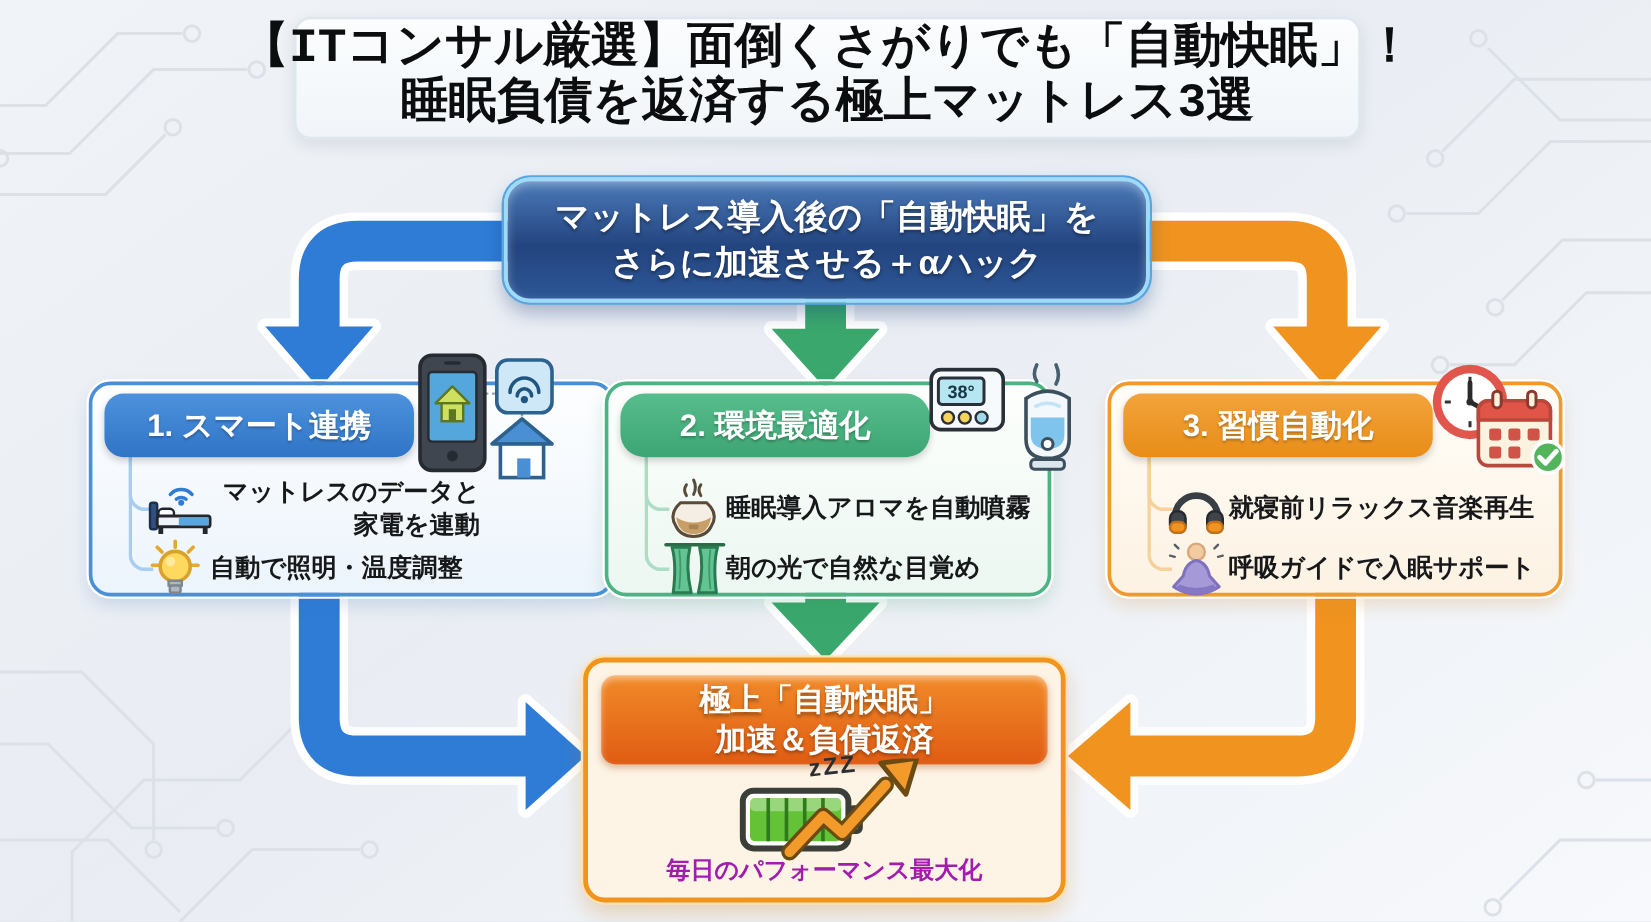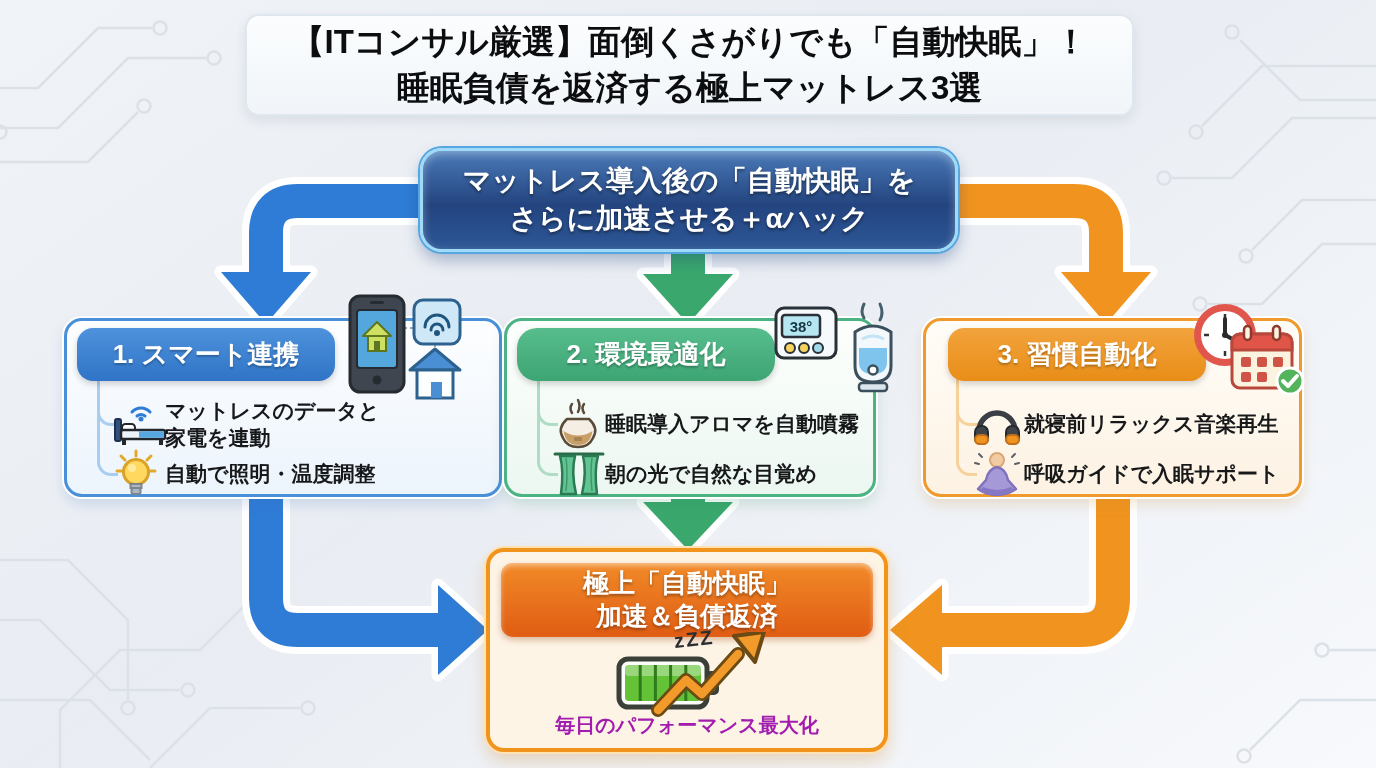--- a/index.html
+++ b/index.html
@@ -8,49 +8,49 @@
     background:linear-gradient(145deg,#f0f3f7 0%,#e9edf3 45%,#f7f9fc 100%);}
   svg{display:block;}
   .layer{position:absolute;left:0;top:0;pointer-events:none;}
 
   
   .title-banner{position:absolute;left:245px;top:14px;width:885px;height:98px;
     background:linear-gradient(180deg,#fbfdfe,#f1f5f9);
     border:2px solid #dfe7ee;border-radius:14px;
     box-shadow:0 5px 12px rgba(40,60,90,.10);
     display:flex;flex-direction:column;justify-content:center;align-items:center;}
-  .title-banner div{font-size:33px;font-weight:bold;color:#0c0d0f;line-height:46px;white-space:nowrap;}
+  .title-banner div{font-size:40px;font-weight:bold;color:#0c0d0f;line-height:46px;white-space:nowrap;font-family:Liberation Mono, monospace;}
 
   
   .hub{position:absolute;left:420px;top:148px;width:538px;height:104px;
     background:linear-gradient(180deg,#4a7ab8 0%,#23447f 55%,#2d5796 100%);
     border:3px solid #9fdbf8;border-radius:22px;box-sizing:border-box;
     box-shadow:0 0 0 2px #57a6e0,0 8px 16px rgba(25,60,120,.35),inset 0 3px 8px rgba(255,255,255,.35);
     display:flex;flex-direction:column;justify-content:center;align-items:center;}
   .hub div{font-size:28px;font-weight:bold;color:#fff;line-height:38px;
     text-shadow:0 2px 3px rgba(0,0,0,.45);white-space:nowrap;}
 
   
   .step{position:absolute;top:318px;height:179px;border-radius:18px;box-sizing:border-box;}
-  .step.b1{left:64px;width:438px;border:3px solid #4a90d9;
+  .step.b1{left:74px;width:438px;border:3px solid #4a90d9;
     background:linear-gradient(180deg,#fdfeff,#ecf4fc);
-    box-shadow:0 0 0 2px #fff,0 7px 14px rgba(60,110,180,.20);}
+    box-shadow:0 0 0 2px #fff,0 7px 14px rgba(60,110,180,.20);text-align:right;}
   .step.b2{left:504px;width:372px;border:3px solid #4cb383;
     background:linear-gradient(180deg,#fdfffd,#ecf7f1);
     box-shadow:0 0 0 2px #fff,0 7px 14px rgba(50,140,95,.20);}
   .step.b3{left:923px;width:379px;border:3px solid #f09a2e;
     background:linear-gradient(180deg,#fffdf8,#fdf2e3);
     box-shadow:0 0 0 2px #fff,0 7px 14px rgba(200,130,40,.22);}
   .pill{position:absolute;left:10px;top:7px;width:258px;height:53px;border-radius:16px;
     display:flex;align-items:center;justify-content:center;
     font-size:26px;font-weight:bold;color:#fff;text-shadow:0 2px 2px rgba(0,0,0,.25);
     box-shadow:0 3px 6px rgba(0,0,0,.18);}
   .b1 .pill{background:linear-gradient(180deg,#4e92dc,#2f74c6);}
   .b2 .pill{background:linear-gradient(180deg,#57bd8d,#3da473);border-radius:20px;}
-  .b3 .pill{background:linear-gradient(180deg,#f2a33c,#e88d17);margin-left:12px;}
+  .b3 .pill{background:linear-gradient(180deg,#f2a33c,#e88d17);}
   .connector{position:absolute;left:30px;width:18px;
     border-left:3px solid;border-bottom:3px solid;border-bottom-left-radius:14px;top:58px;}
   .b1 .connector{border-color:#a9cdef;}
   .b2 .connector{border-color:#aedcc4;}
   .b3 .connector{border-color:#f6d19c;}
   .connector.c1{height:44px;}
   .connector.c2{height:94px;}
   .item-icon{position:absolute;left:46px;}
   .item-text{position:absolute;left:98px;font-size:21px;font-weight:bold;color:#17181a;line-height:27px;}
 

